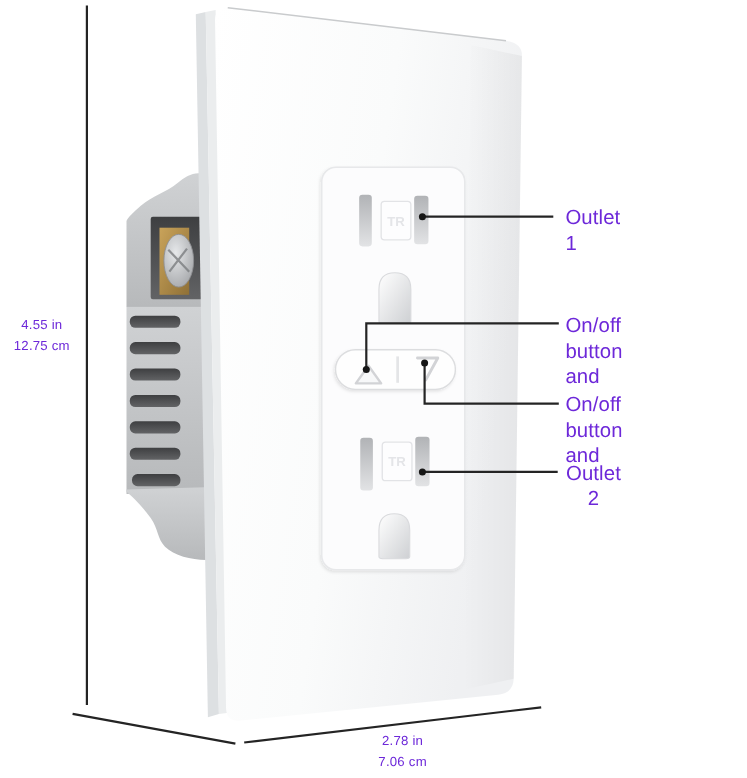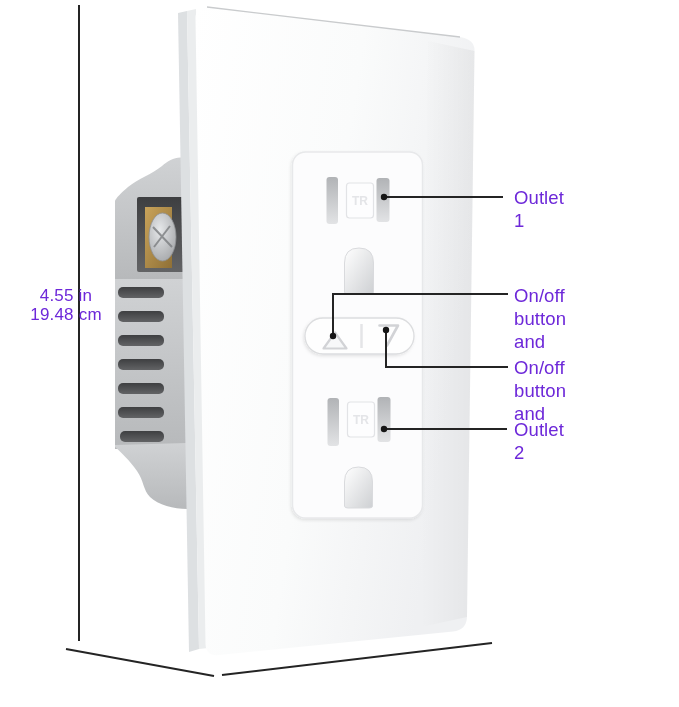--- a/index.html
+++ b/index.html
@@ -2,21 +2,21 @@
 <html><head>
 <meta charset="utf-8">
 <style>
   html,body{margin:0;padding:0;background:#ffffff;}
   #canvas{
     position:relative;width:565px;height:707px;background:#ffffff;
     overflow:hidden;font-family:"Liberation Sans","DejaVu Sans",sans-serif;border-radius:31px;
   }
   #scene{position:absolute;left:0;top:0;}
   .label{position:absolute;color:#6d28d9;}
-  .dim{font-size:17px;line-height:19px;text-align:center;letter-spacing:.2px;padding-left:28px;}
+  .dim{font-size:12px;line-height:19px;text-align:center;letter-spacing:.2px;}
   .callout{font-size:18.5px;line-height:23px;text-align:left;letter-spacing:.1px;}
 </style>
 </head>
 <body>
 
 <div id="canvas">
 
   <svg id="scene" width="679" height="707" viewBox="0 0 679 707">
     <defs>
       <linearGradient id="gPlate" x1="0" y1="0" x2="1" y2="0.35">
@@ -121,34 +121,38 @@
     <g fill="#161616">
       <circle cx="384" cy="197" r="3.2"></circle>
       <circle cx="333" cy="336" r="3.2"></circle>
       <circle cx="386" cy="330" r="3.2"></circle>
       <circle cx="384" cy="429" r="3.2"></circle>
     </g>
   </svg>
 
   <div class="label dim" style="left:-1px;top:286px;width:78px;">
     <div>4.55 in</div>
-    <div>19.48 cm</div>
+    <div>12.75 cm</div>
   </div>
 
 
+  <div class="label dim" style="left:316px;top:664px;width:100px;">
+    <div>2.78 in</div>
+    <div>7.06 cm</div>
+  </div>
 
   <div class="label callout" style="left:514px;top:186px;">
     <span>Outlet 1</span>
   </div>
 
   <div class="label callout" style="left:514px;top:284px;">
     <div>On/off button and</div>
   </div>
 
   <div class="label callout" style="left:514px;top:356px;">
     <div>On/off button and</div>
   </div>
 
-  <div class="label callout" style="left:514px;top:418px;">
+  <div class="label callout" style="left:514px;top:418px;text-align:center;">
     <span>Outlet 2</span>
   </div>
 
 </div>
 
 </body></html>

